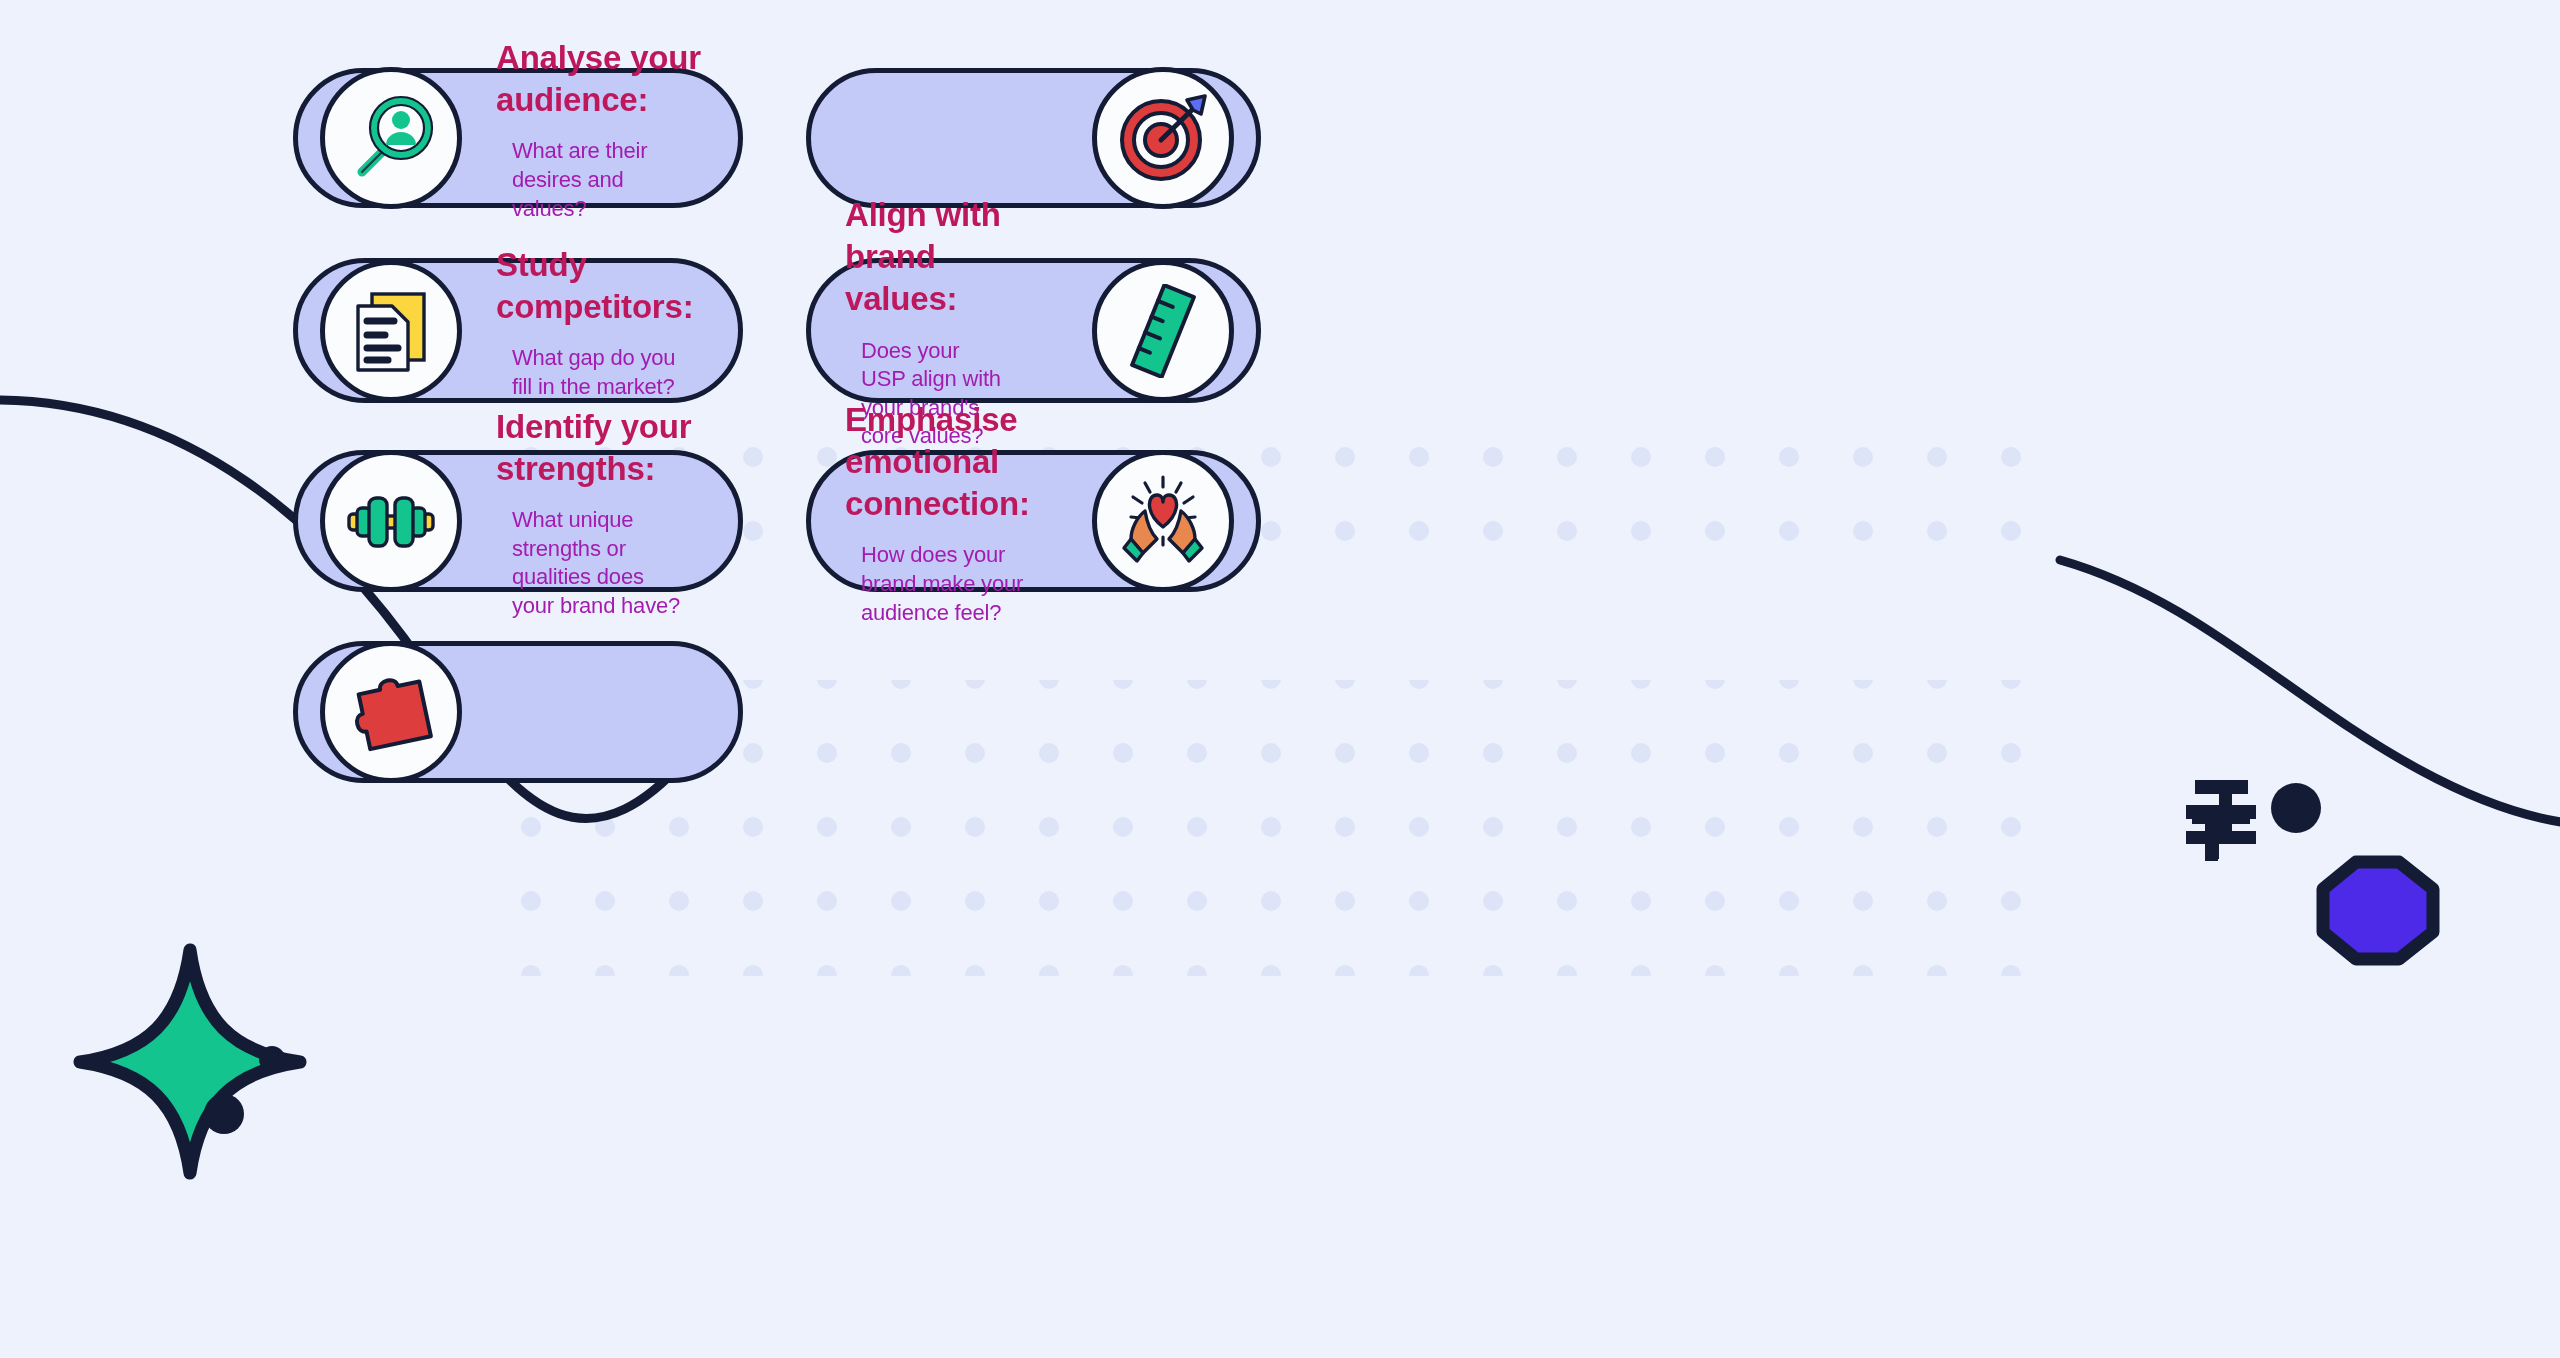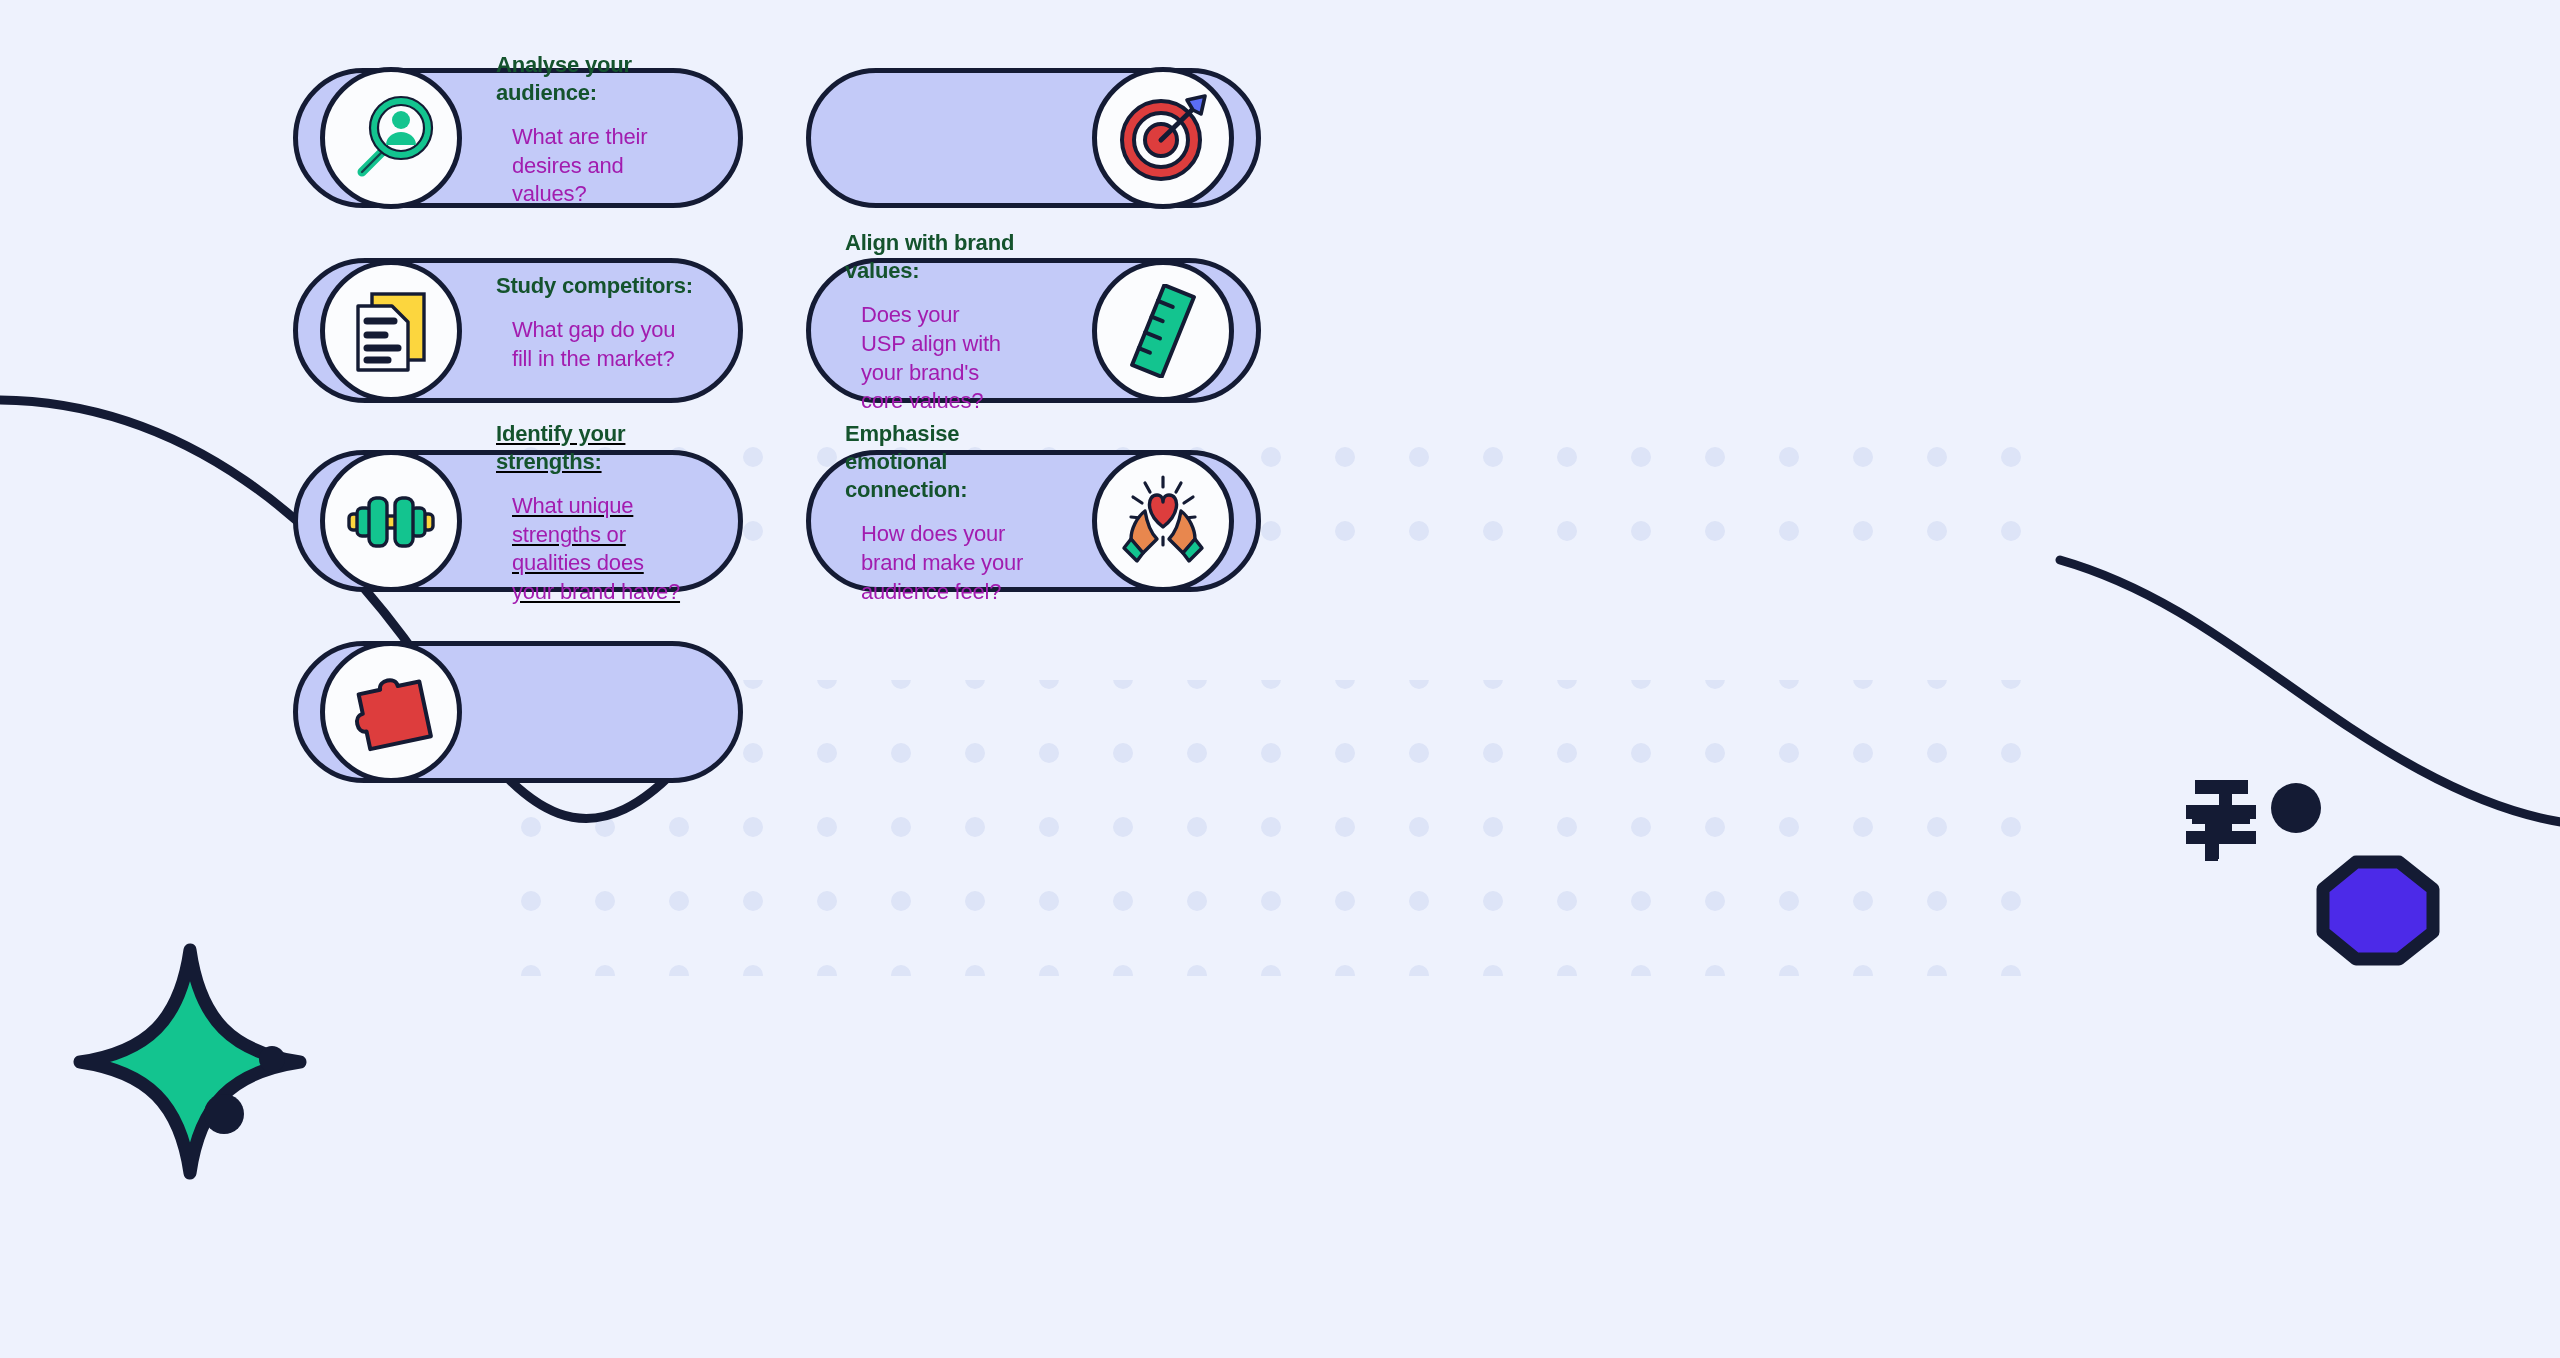--- a/index.html
+++ b/index.html
@@ -33,34 +33,34 @@
     box-sizing:border-box;
     display:flex;align-items:center;justify-content:center;
   }
   .badge svg{display:block;}
 
   .txt{ flex:1 1 auto; }
   .card.left .txt{ padding-left:34px; }
   .card.right .txt{ padding-right:28px; }
 
   .t-title{
-    font-size:22px;font-weight:700;color:#14532d;
+    font-size:33px;font-weight:700;color:#be185d;
     line-height:1.28;letter-spacing:-0.2px;
     margin:0 0 4px 0;
   }
   .t-body{
     font-size:22px;font-weight:400;color:#a21caf;
     line-height:1.30;letter-spacing:-0.2px;
     margin:16px;
   }
 
   
   .c1{ left:293px;  top:68px;   width:450px; height:140px; }
   .c3{ left:293px;  top:258px;  width:450px; height:145px; }
-  .c5{ left:293px;  top:450px;  width:450px; height:142px;text-decoration:underline; }
+  .c5{ left:293px;  top:450px;  width:450px; height:142px; }
   .c7{ left:293px;  top:641px;  width:450px; height:142px; }
   
   .c2{ left:806px;  top:68px;   width:455px; height:140px; }
   .c4{ left:806px;  top:258px;  width:455px; height:145px;gap:44px; }
   .c6{ left:806px;  top:450px;  width:455px; height:142px; }
   .c8{ left:806px;  top:641px;  width:455px; height:142px; }
 </style>
 </head>
 <body>
 

